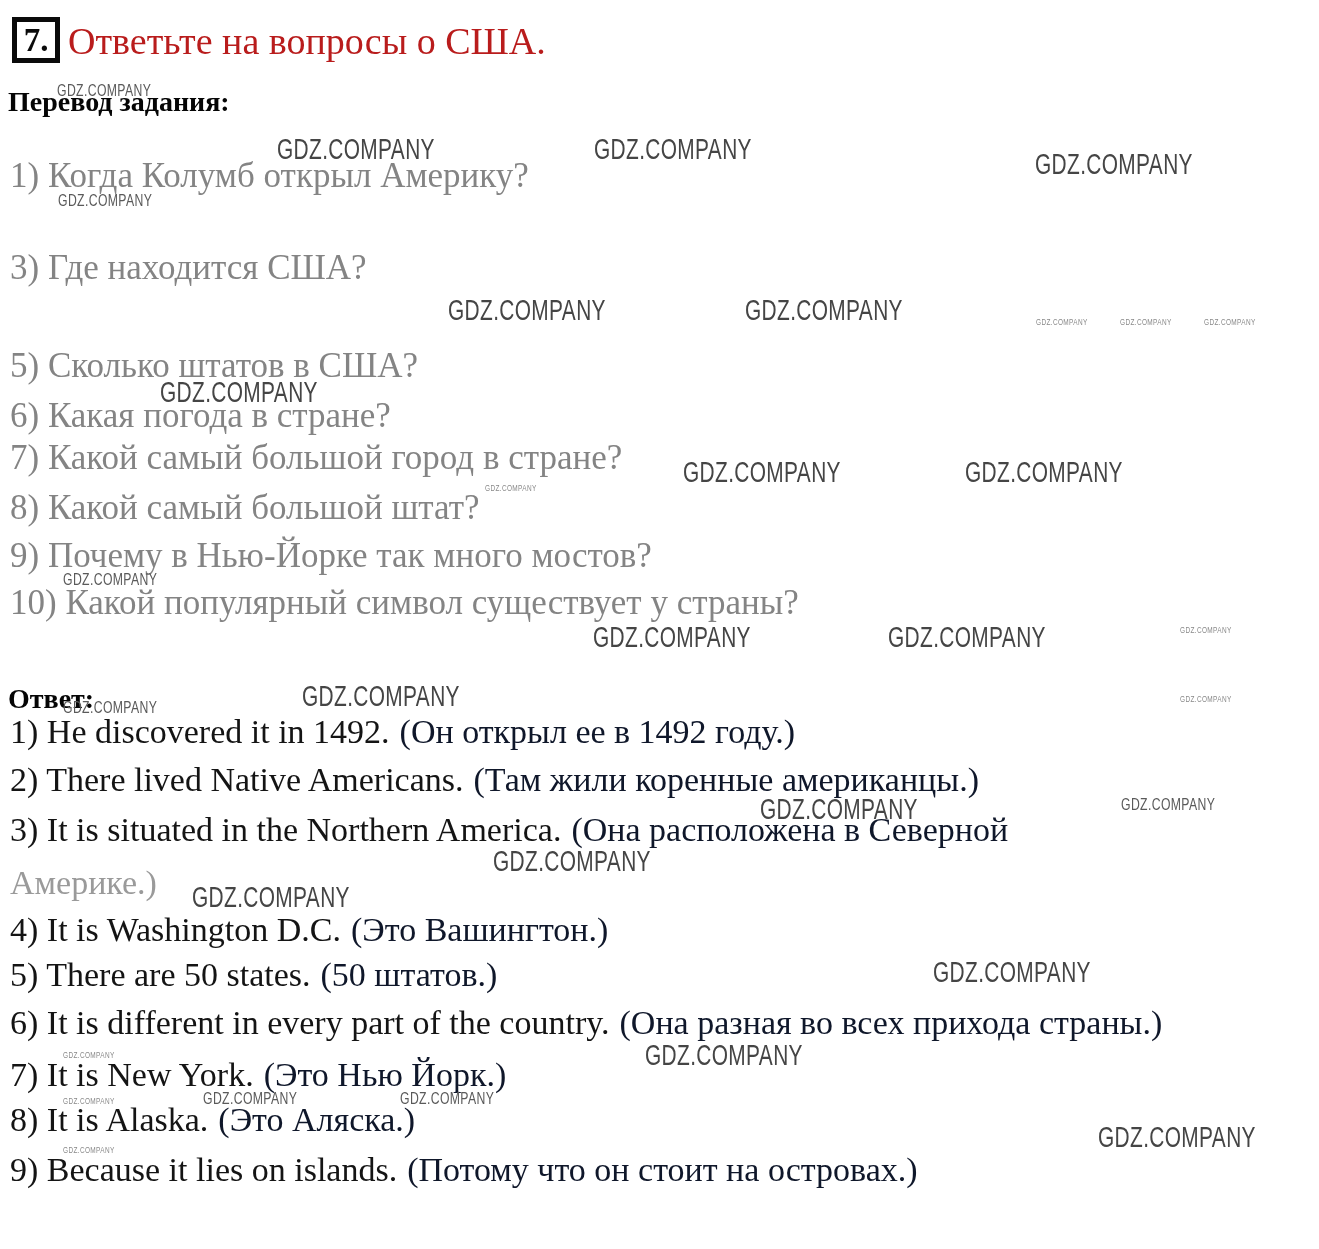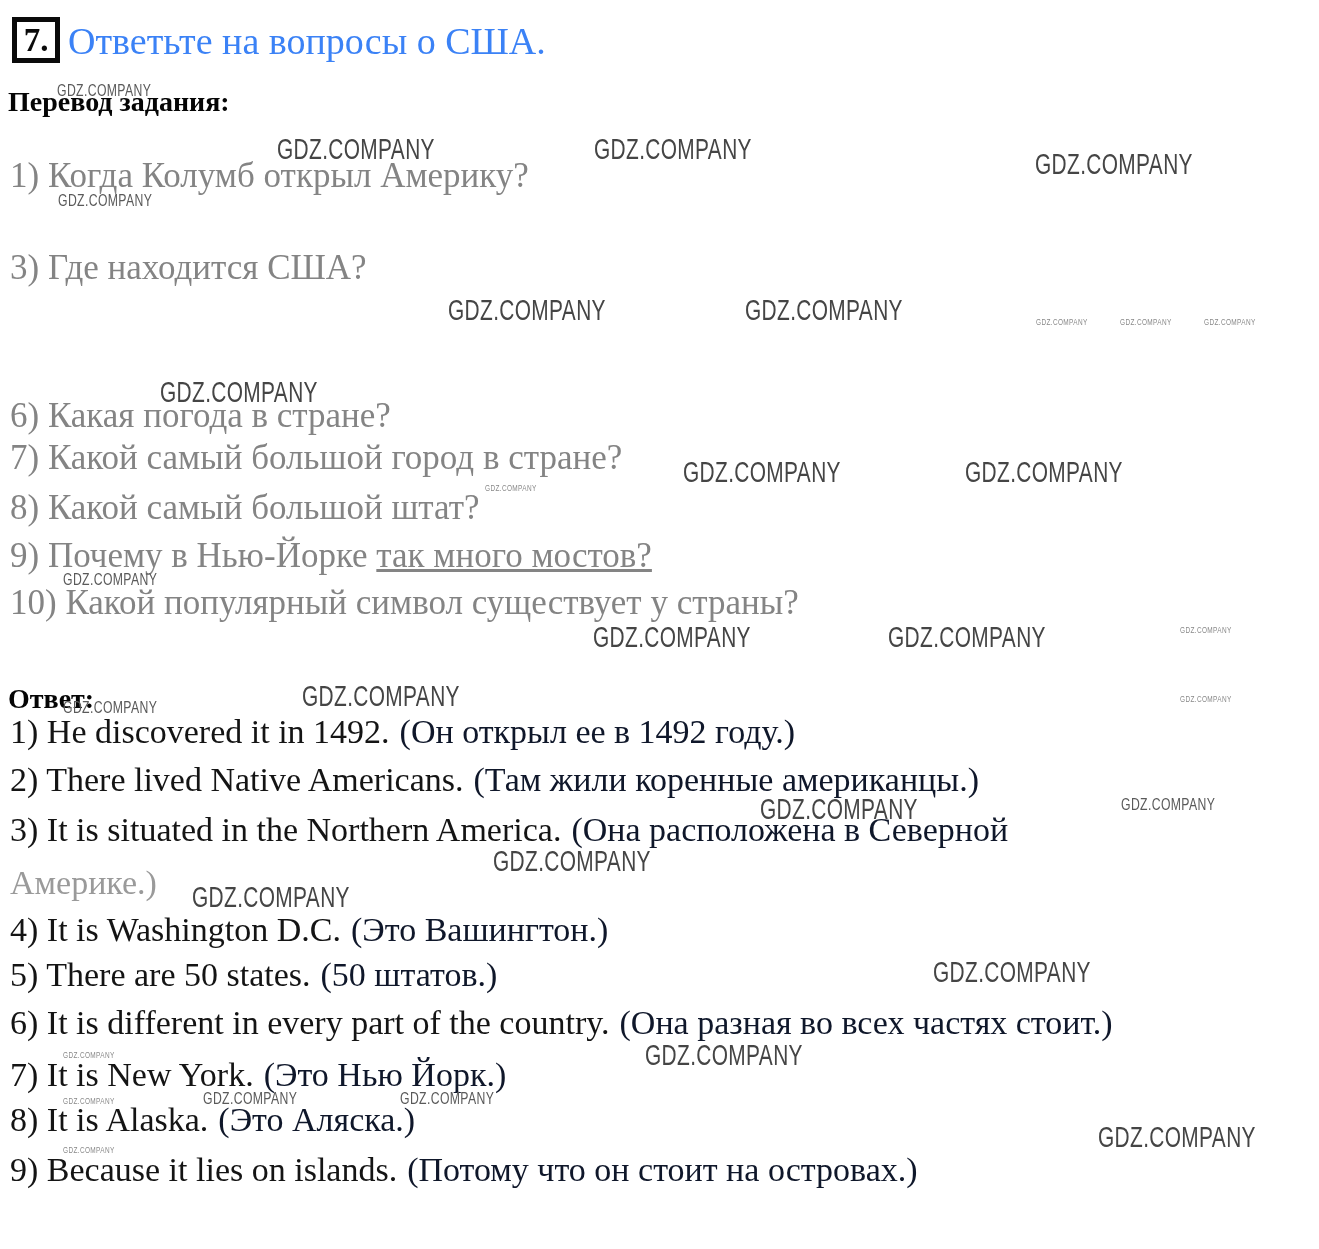--- a/index.html
+++ b/index.html
@@ -1,25 +1,25 @@
 <!DOCTYPE html>
 <html><head>
 <meta charset="utf-8">
 <style>
   html,body{margin:0;padding:0;background:#ffffff;}
   .page{position:relative;width:1319px;height:1249px;background:#ffffff;overflow:hidden;
         font-family:"Liberation Serif",serif;}
   .task-box{position:absolute;left:12px;top:17px;width:48px;height:46px;border:5px solid #0a0a0a;
         box-sizing:border-box;text-align:center;font-weight:bold;font-size:33px;line-height:36px;color:#0a0a0a;}
-  .task-title{position:absolute;left:68px;top:19px;font-size:38px;color:#3b82f6;white-space:nowrap;}
+  .task-title{position:absolute;left:68px;top:19px;font-size:38px;color:#b91c1c;white-space:nowrap;}
   .heading{position:absolute;left:8px;font-weight:bold;font-size:28px;color:#050505;white-space:nowrap;}
   .h-translation{top:86px;}
   .h-answer{top:649px;margin-top:34px;}
   .q{position:absolute;left:10px;font-size:35px;color:#848484;white-space:nowrap;}
-  .q .u{text-decoration:underline;}
+  .q .u{}
   .ans{position:absolute;left:10px;font-size:34px;color:#141414;white-space:nowrap;}
   .ans .ru{color:#0f172a;margin-left:10px;}
   .ans.ru-line{color:#9a9a9a;}
   .wm{position:absolute;font-family:"Liberation Sans",sans-serif;line-height:1;white-space:nowrap;
       transform:scaleX(0.72);transform-origin:0 0;letter-spacing:0.5px;}
   .wm.md{font-size:29px;color:#454545;}
   .wm.sm{font-size:17px;color:#5a5a5a;}
   .wm.xs{font-size:9px;color:#8a8a8a;}
 </style>
 </head>
@@ -27,35 +27,36 @@
 
 <div class="page">
 
   <div class="task-box">7.</div>
   <div class="task-title">Ответьте на вопросы о США.</div>
 
   <div class="heading h-translation">Перевод задания:</div>
 
   <div class="q" style="top:156px"><span>1) Когда Колумб открыл Америку?</span><span class="u"></span></div>
   <div class="q" style="top:248px"><span>3) Где находится США?</span><span class="u"></span></div>
+  <div class="q" style="top:346px"><span>5) Сколько штатов в США?</span><span class="u"></span></div>
   <div class="q" style="top:396px"><span>6) Какая погода в стране?</span><span class="u"></span></div>
   <div class="q" style="top:438px"><span>7) Какой самый большой город в стране?</span><span class="u"></span></div>
   <div class="q" style="top:488px"><span>8) Какой самый большой штат?</span><span class="u"></span></div>
   <div class="q" style="top:536px"><span>9) Почему в Нью-Йорке </span><span class="u">так много мостов?</span></div>
   <div class="q" style="top:583px"><span>10) Какой популярный символ существует у страны?</span><span class="u"></span></div>
 
   <div class="heading h-answer">Ответ:</div>
 
   <div class="ans" style="top:713px"><span class="en">1) He discovered it in 1492.</span><span class="ru">(Он открыл ее в 1492 году.)</span></div>
   <div class="ans" style="top:761px"><span class="en">2) There lived Native Americans.</span><span class="ru">(Там жили коренные американцы.)</span></div>
   <div class="ans" style="top:811px"><span class="en">3) It is situated in the Northern America.</span><span class="ru">(Она расположена в Северной</span></div>
   <div class="ans ru-line" style="top:864px"><span>Америке.)</span></div>
   <div class="ans" style="top:911px"><span class="en">4) It is Washington D.C.</span><span class="ru">(Это Вашингтон.)</span></div>
   <div class="ans" style="top:956px"><span class="en">5) There are 50 states.</span><span class="ru">(50 штатов.)</span></div>
-  <div class="ans" style="top:1004px"><span class="en">6) It is different in every part of the country.</span><span class="ru">(Она разная во всех частях стоит.)</span></div>
+  <div class="ans" style="top:1004px"><span class="en">6) It is different in every part of the country.</span><span class="ru">(Она разная во всех прихода страны.)</span></div>
   <div class="ans" style="top:1056px"><span class="en">7) It is New York.</span><span class="ru">(Это Нью Йорк.)</span></div>
   <div class="ans" style="top:1101px"><span class="en">8) It is Alaska.</span><span class="ru">(Это Аляска.)</span></div>
   <div class="ans" style="top:1151px"><span class="en">9) Because it lies on islands.</span><span class="ru">(Потому что он стоит на островах.)</span></div>
 
   <span class="wm md" style="left:277px;top:135px">GDZ.COMPANY</span>
   <span class="wm md" style="left:594px;top:135px">GDZ.COMPANY</span>
   <span class="wm md" style="left:1035px;top:150px">GDZ.COMPANY</span>
   <span class="wm md" style="left:448px;top:296px">GDZ.COMPANY</span>
   <span class="wm md" style="left:745px;top:296px">GDZ.COMPANY</span>
   <span class="wm md" style="left:160px;top:378px">GDZ.COMPANY</span>

